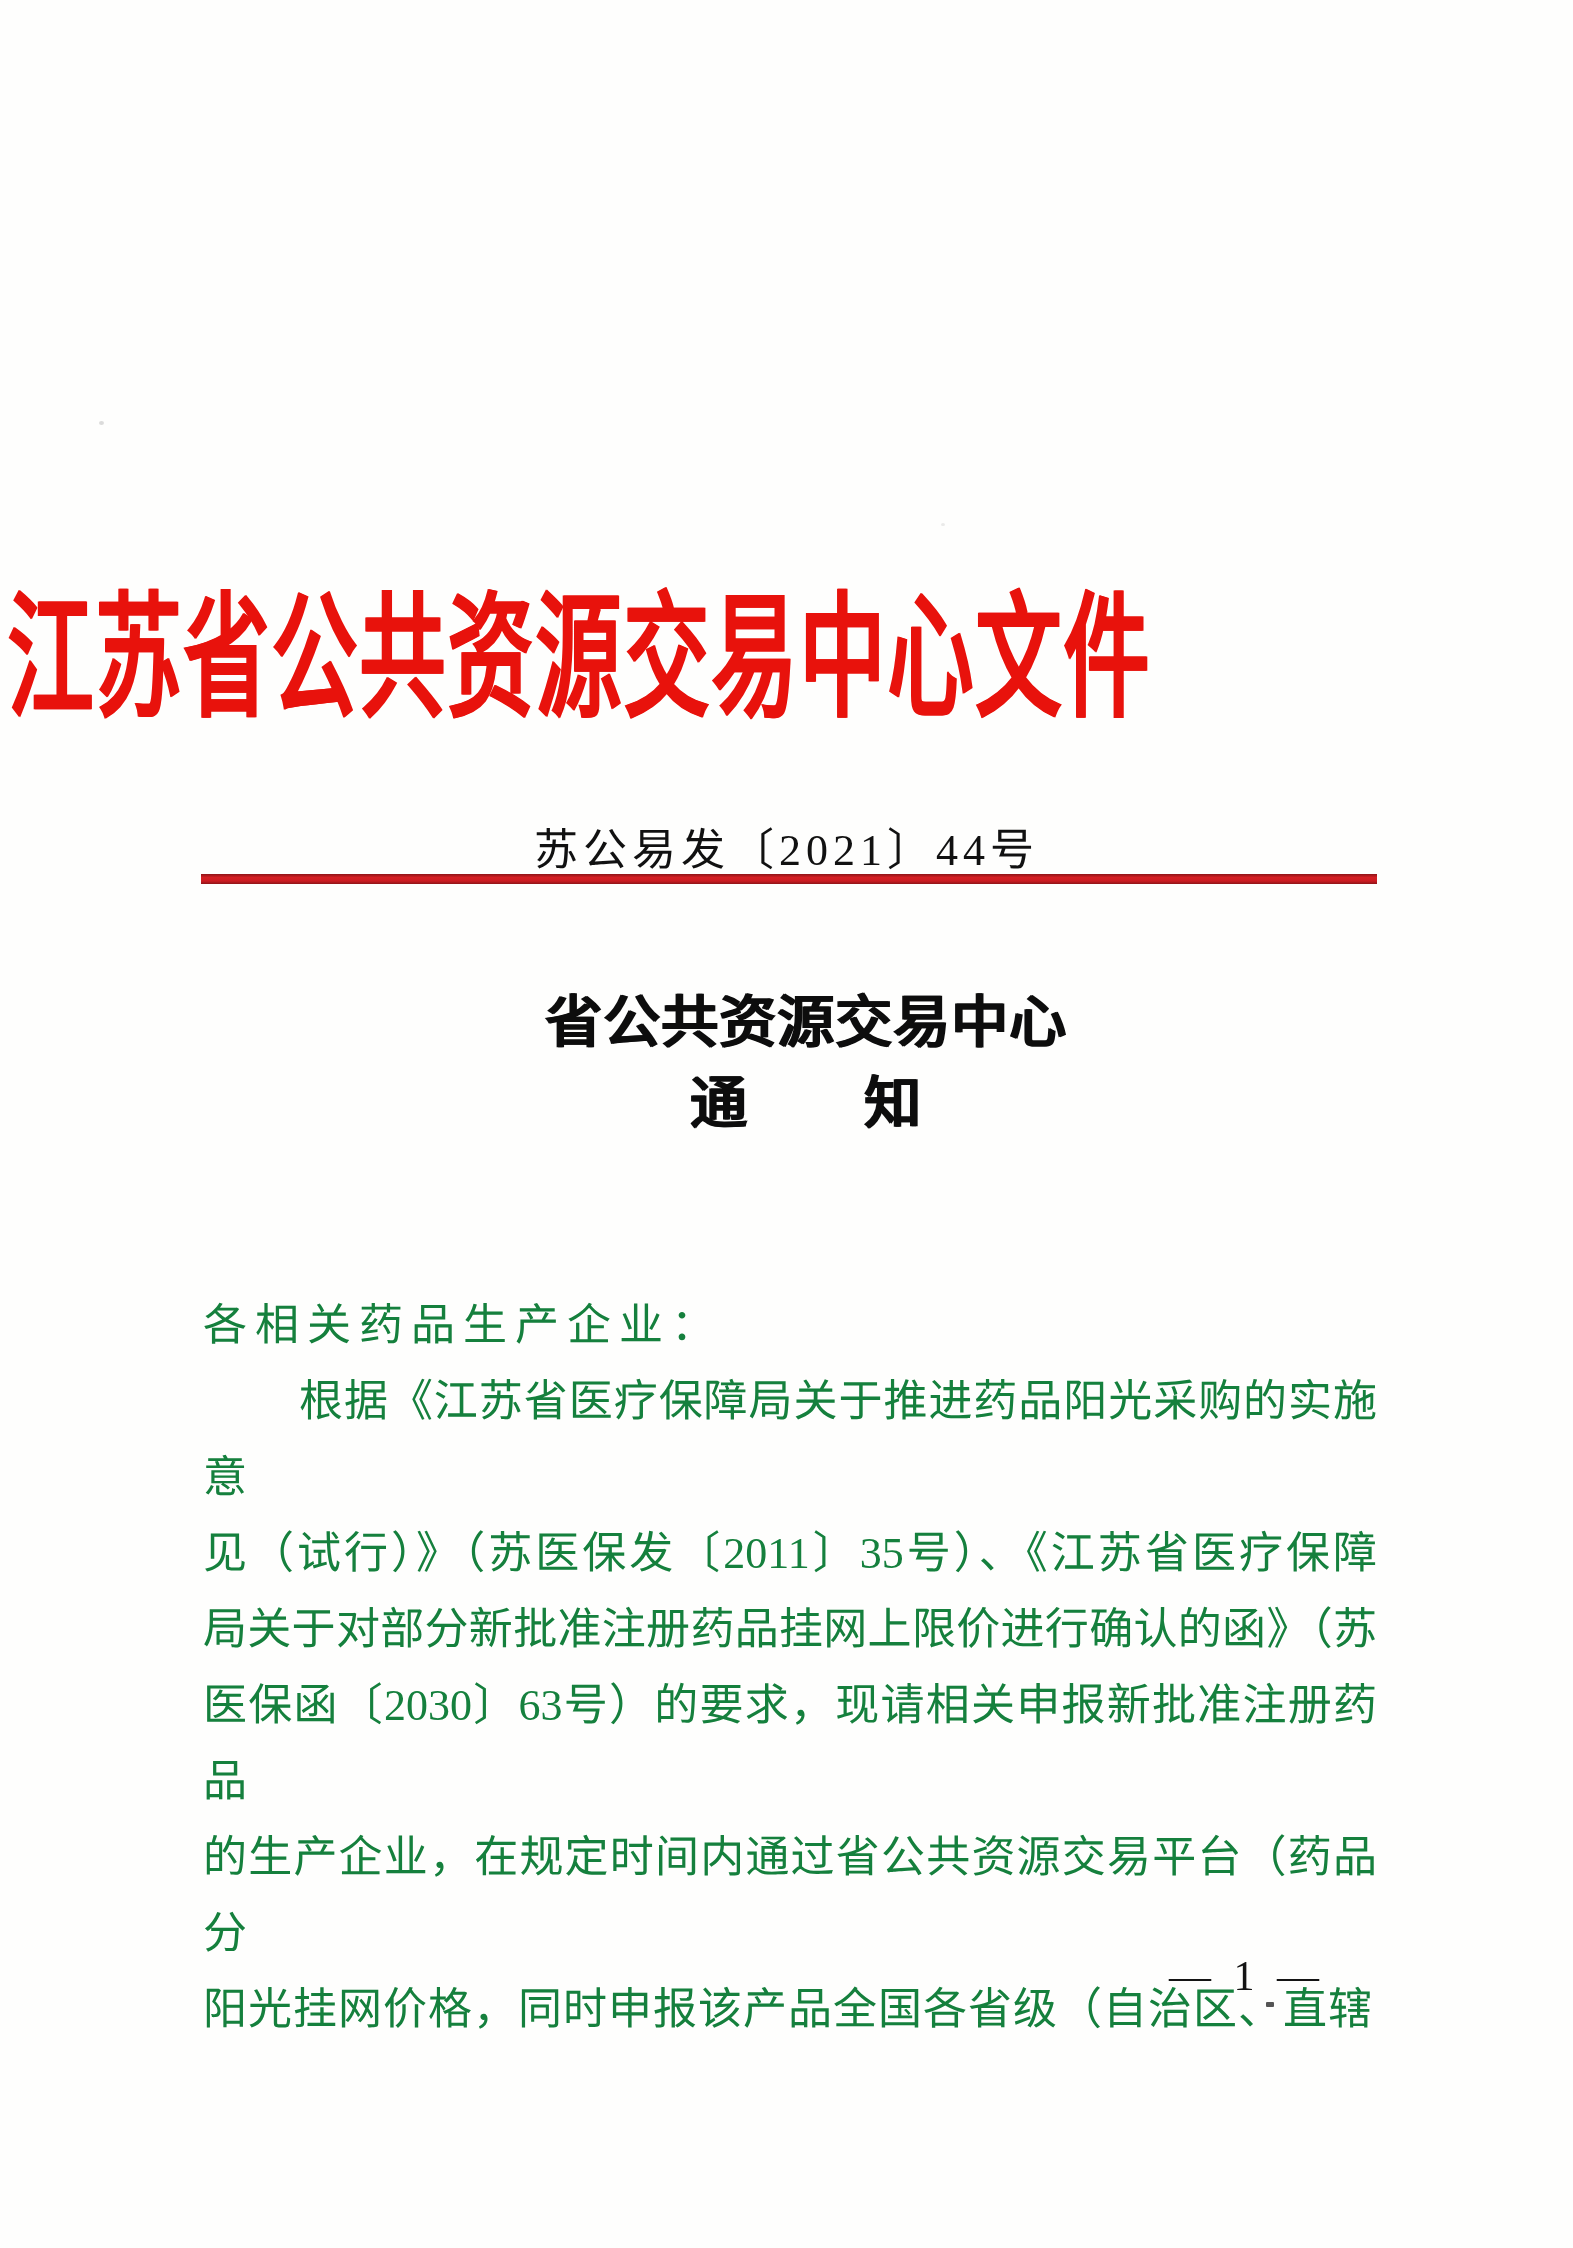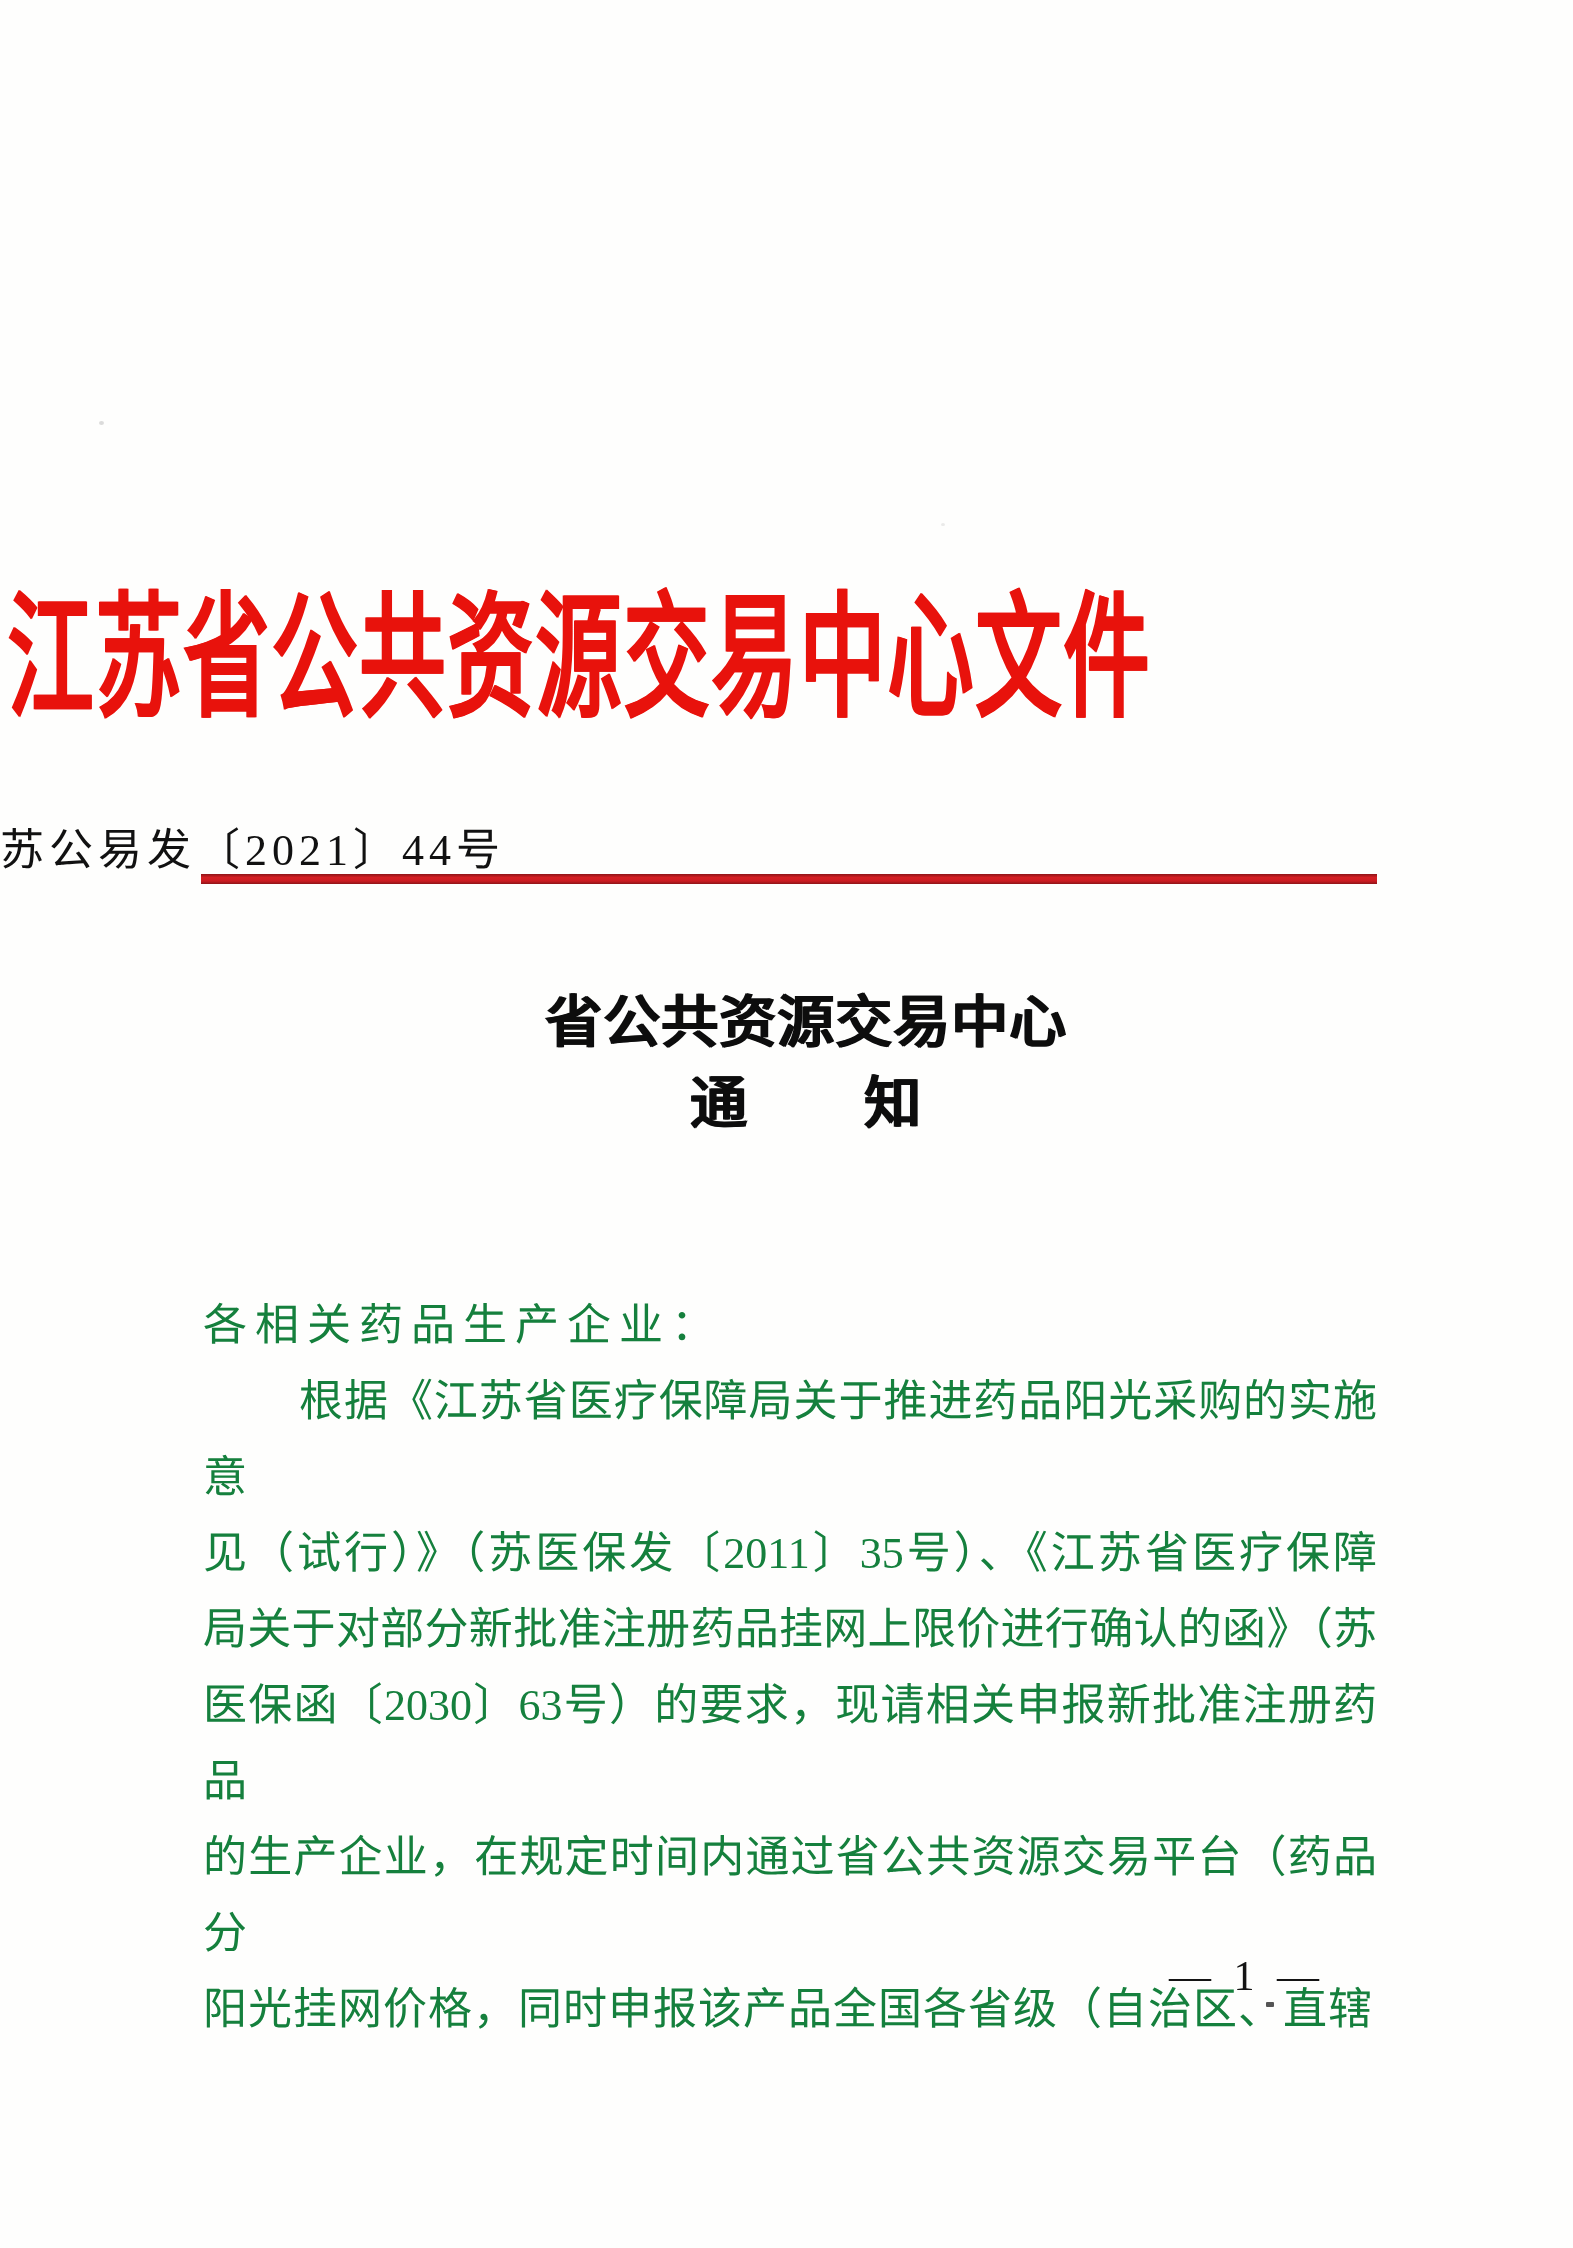--- a/index.html
+++ b/index.html
@@ -40,20 +40,21 @@
     transform-origin: center center;
     text-shadow: 1px 0 0 #e8120c;
   }
 
   
   .doc-number {
     position: absolute;
     top: 814px;
     left: 0;
     width: 100%;
+    text-align: center;
     font-size: 44px;
     letter-spacing: 5px;
     color: #111;
   }
 
   
   .red-rule {
     position: absolute;
     top: 874px;
     left: 201px;

